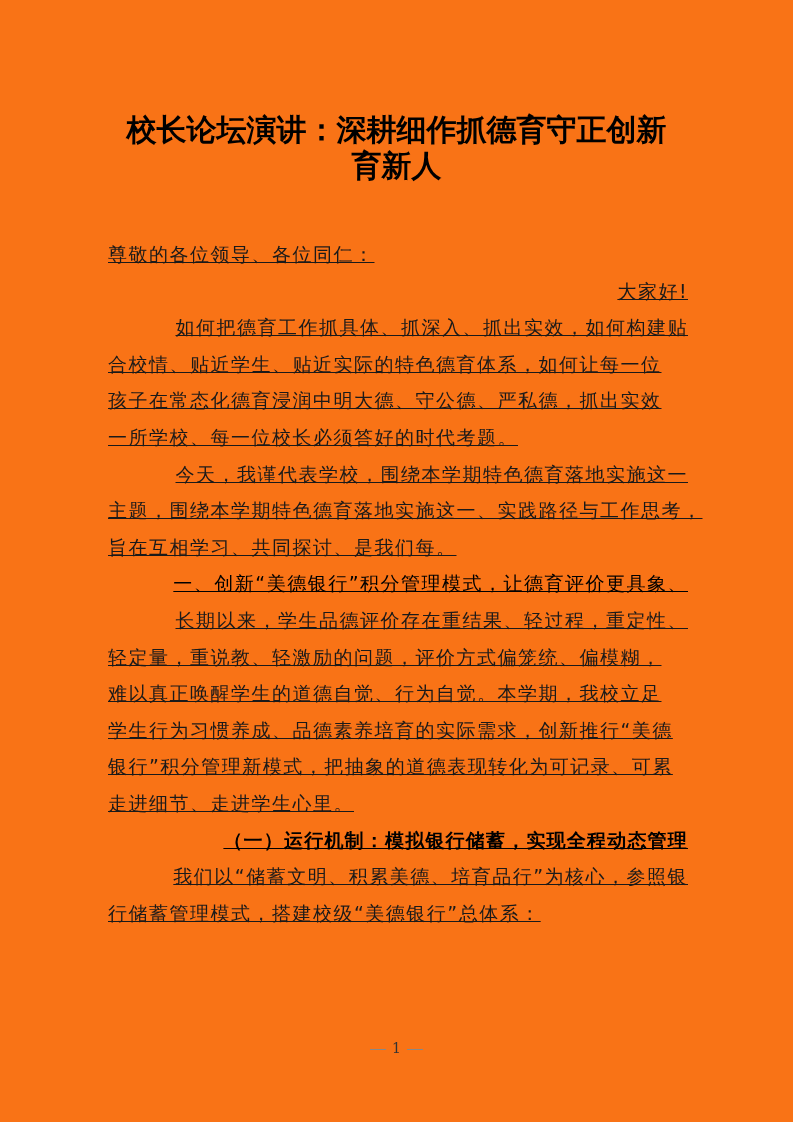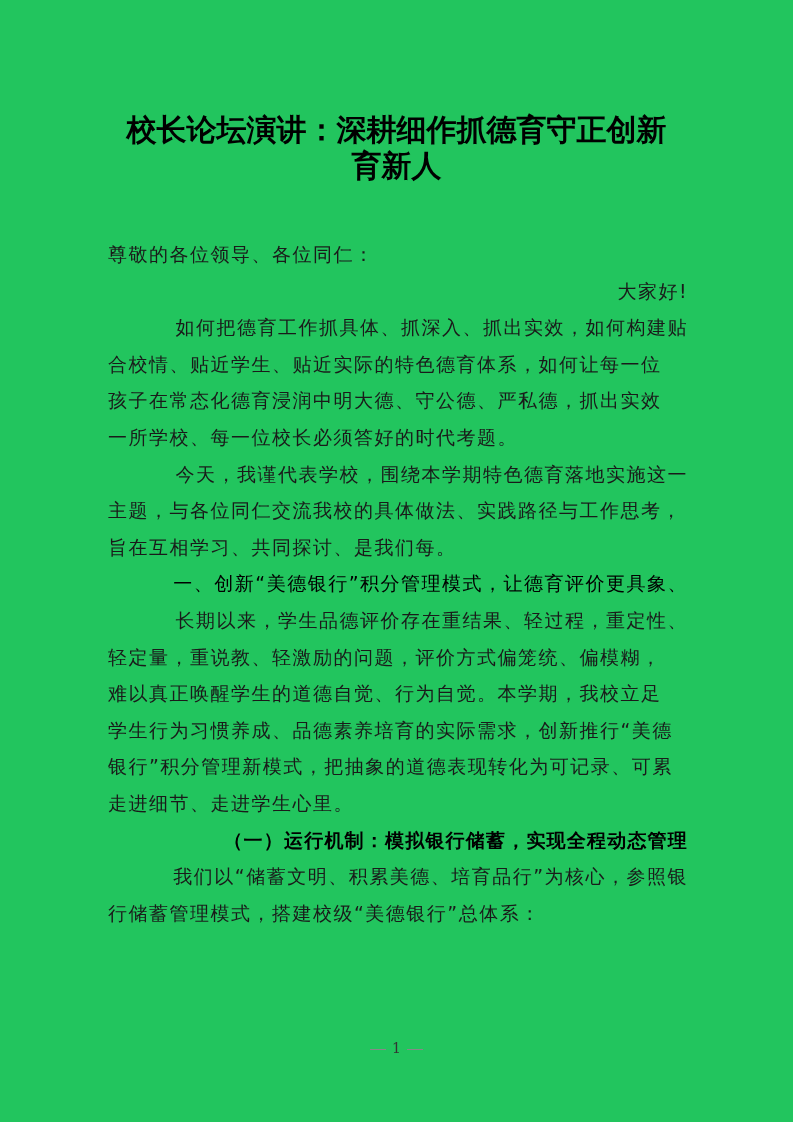--- a/index.html
+++ b/index.html
@@ -1,24 +1,24 @@
 <!DOCTYPE html>
 <html><head>
 <meta charset="utf-8">
 <style>
   html, body { margin:0; padding:0; background:#ffffff; }
   body { width:793px; height:1122px; position:relative; overflow:hidden;
          font-family: "DejaVu Sans", "Liberation Sans", sans-serif; color:#111; }
-  .page { position:absolute; left:0; top:0; width:793px; height:1122px; background:#22c55e; }
+  .page { position:absolute; left:0; top:0; width:793px; height:1122px; background:#f97316; }
   .title { position:absolute; left:100px; width:593px; top:112px;
            text-align:center; font-size:30px; font-weight:bold; line-height:36px;
            font-family: "DejaVu Sans", sans-serif; letter-spacing:0px; color:#000; }
   .body-text { position:absolute; left:108px; width:580px; top:236px; }
   .line { font-size:19px; line-height:36.6px; height:36.6px; white-space:nowrap;
-          letter-spacing:1.5px; font-family:"DejaVu Sans", sans-serif; color:#1a1a1a; }
+          letter-spacing:1.5px; font-family:"DejaVu Sans", sans-serif; color:#1a1a1a;text-decoration:underline; }
   .indent { padding-left:41px;text-align:right; }
   .heading1 { font-weight:normal; color:#000; letter-spacing:1.5px;margin-left:24px; }
   .heading2 { font-weight:bold; color:#000; letter-spacing:1.2px; }
   .footer { position:absolute; left:0; width:793px; top:1040px; text-align:center;
             font-size:14px; color:#333; font-family:"DejaVu Serif", serif; }
   .footer .dash { display:inline-block; width:16px; height:1px; background:#888; vertical-align:middle; margin:0 6px; }
 </style>
 </head>
 <body>
 
@@ -35,21 +35,21 @@
 
     <div>
       <div class="line indent">如何把德育工作抓具体、抓深入、抓出实效，如何构建贴</div>
       <div class="line">合校情、贴近学生、贴近实际的特色德育体系，如何让每一位</div>
       <div class="line">孩子在常态化德育浸润中明大德、守公德、严私德，抓出实效</div>
       <div class="line">一所学校、每一位校长必须答好的时代考题。</div>
     </div>
 
     <div>
       <div class="line indent">今天，我谨代表学校，围绕本学期特色德育落地实施这一</div>
-      <div class="line">主题，与各位同仁交流我校的具体做法、实践路径与工作思考，</div>
+      <div class="line">主题，围绕本学期特色德育落地实施这一、实践路径与工作思考，</div>
       <div class="line">旨在互相学习、共同探讨、是我们每。</div>
     </div>
 
     <div>
       <div class="line indent heading1">一、创新“美德银行”积分管理模式，让德育评价更具象、</div>
     </div>
 
     <div>
       <div class="line indent">长期以来，学生品德评价存在重结果、轻过程，重定性、</div>
       <div class="line">轻定量，重说教、轻激励的问题，评价方式偏笼统、偏模糊，</div>

